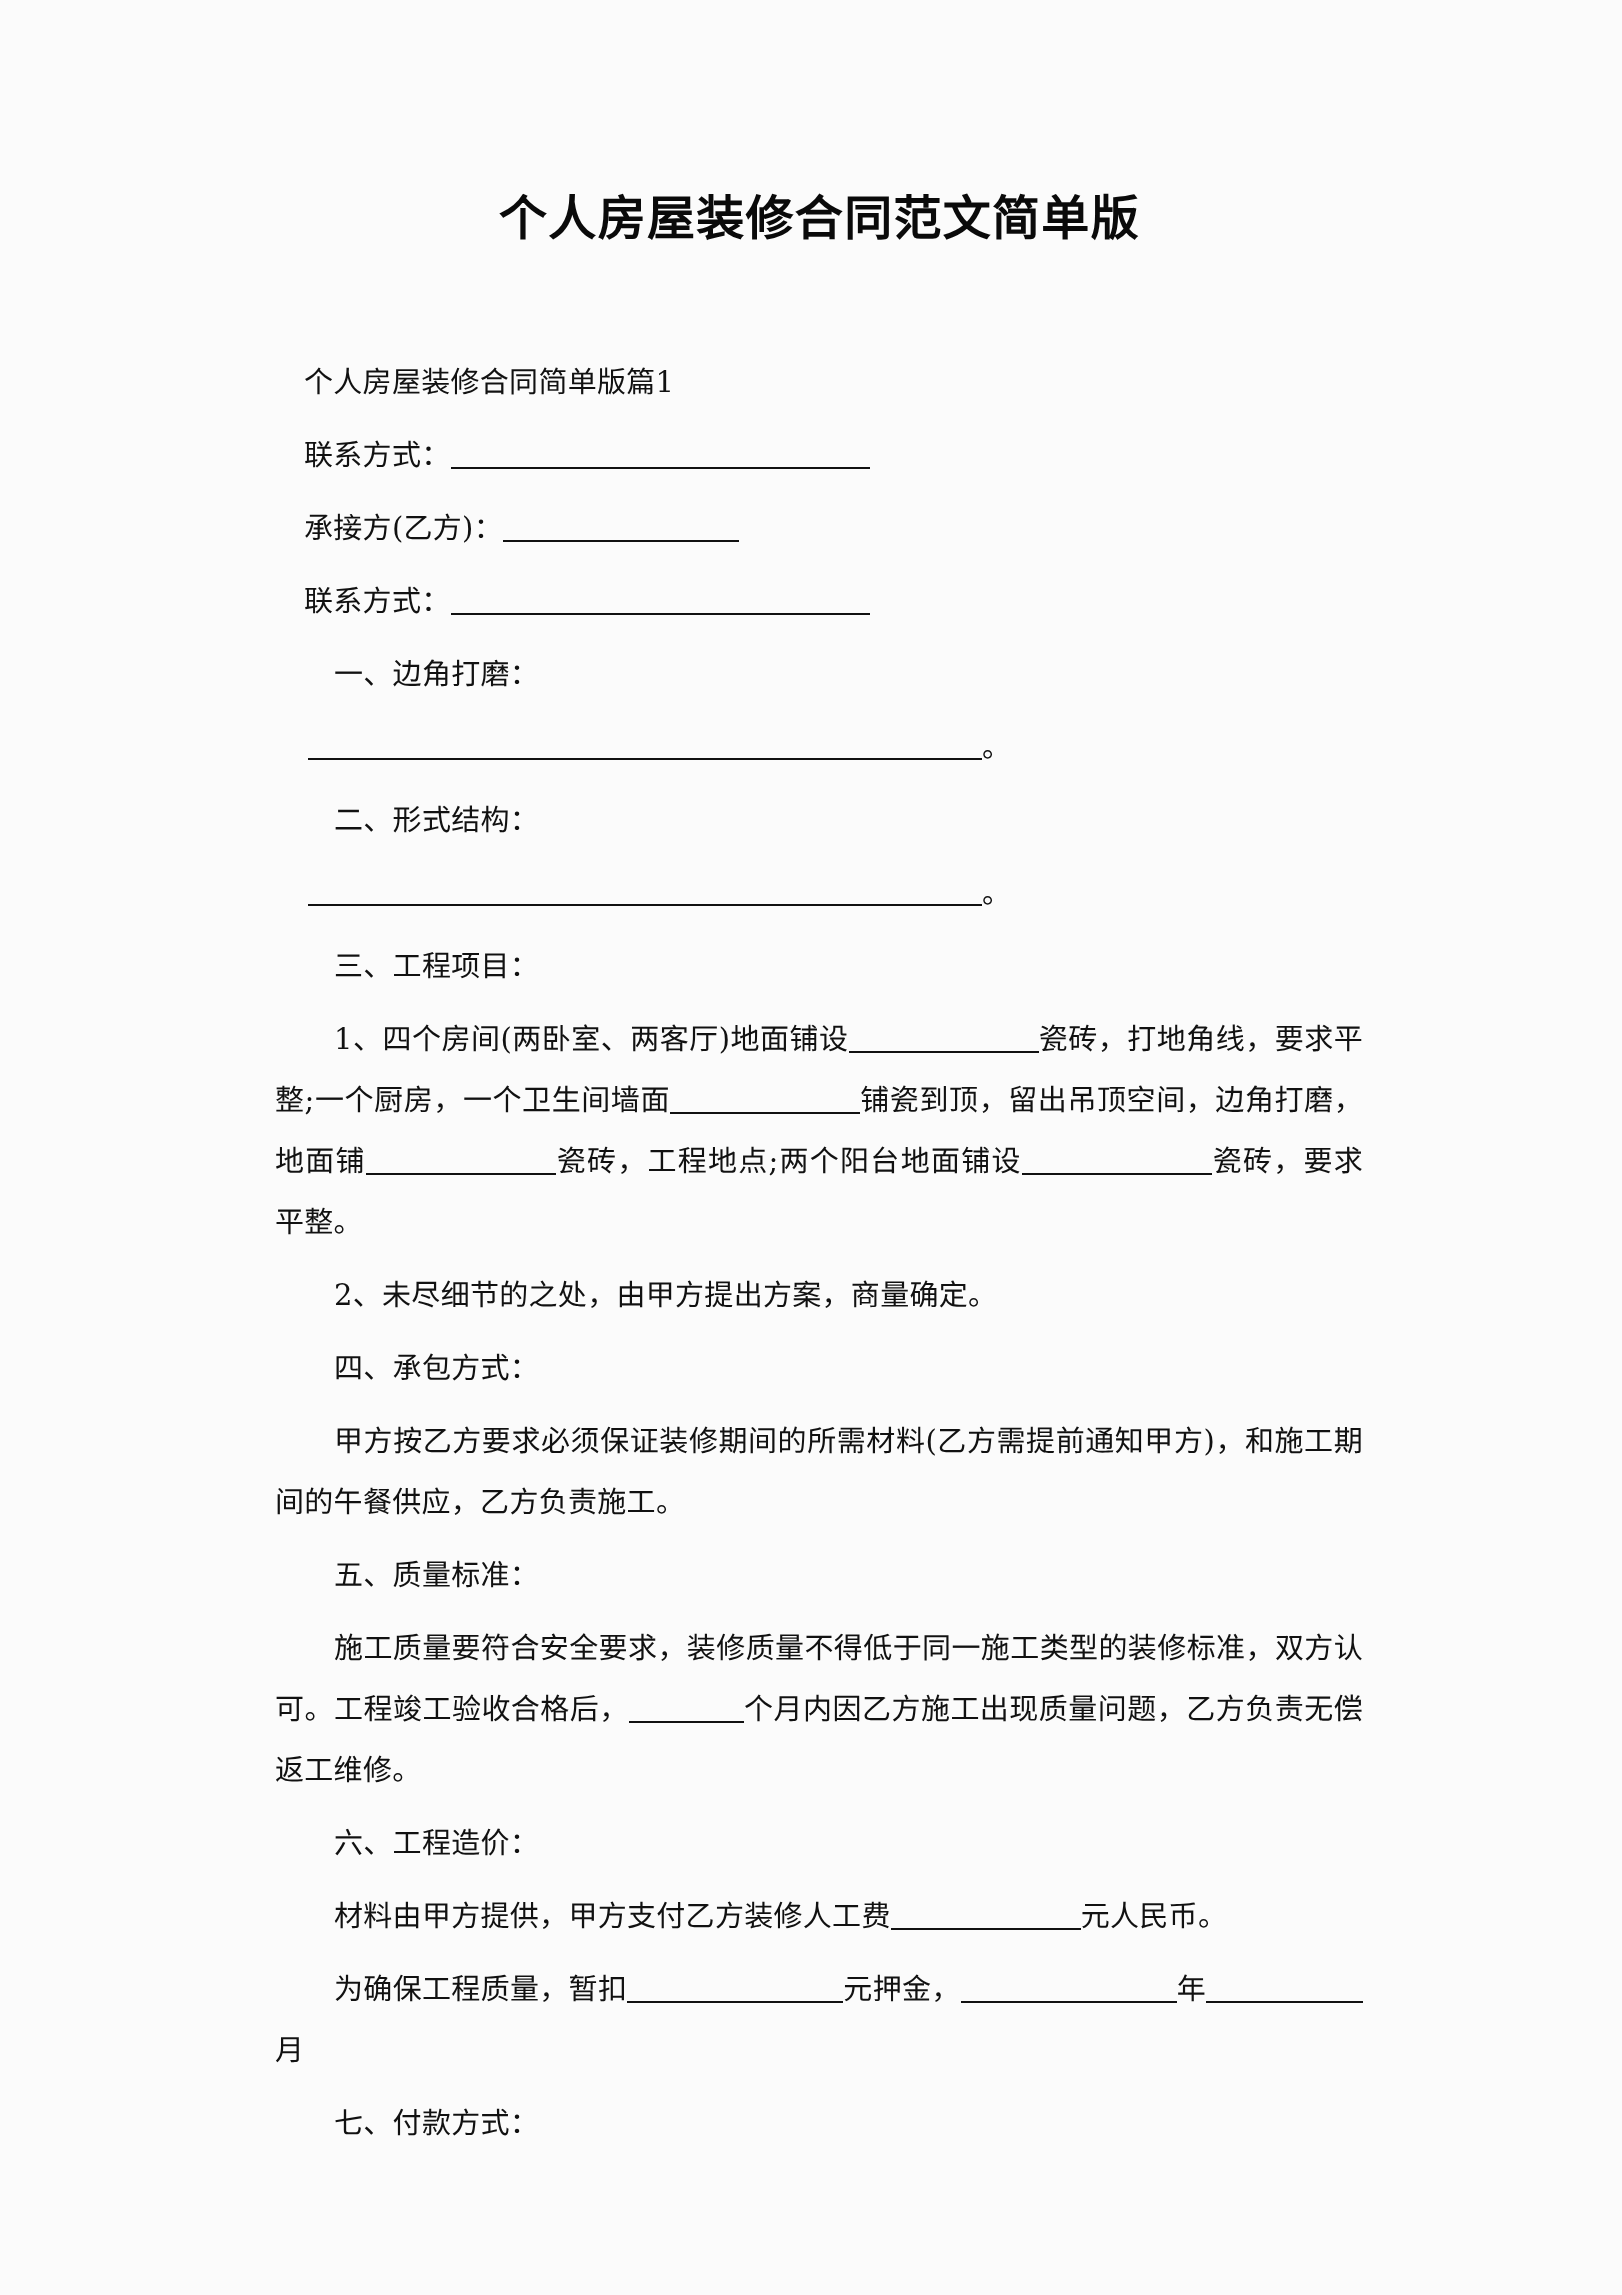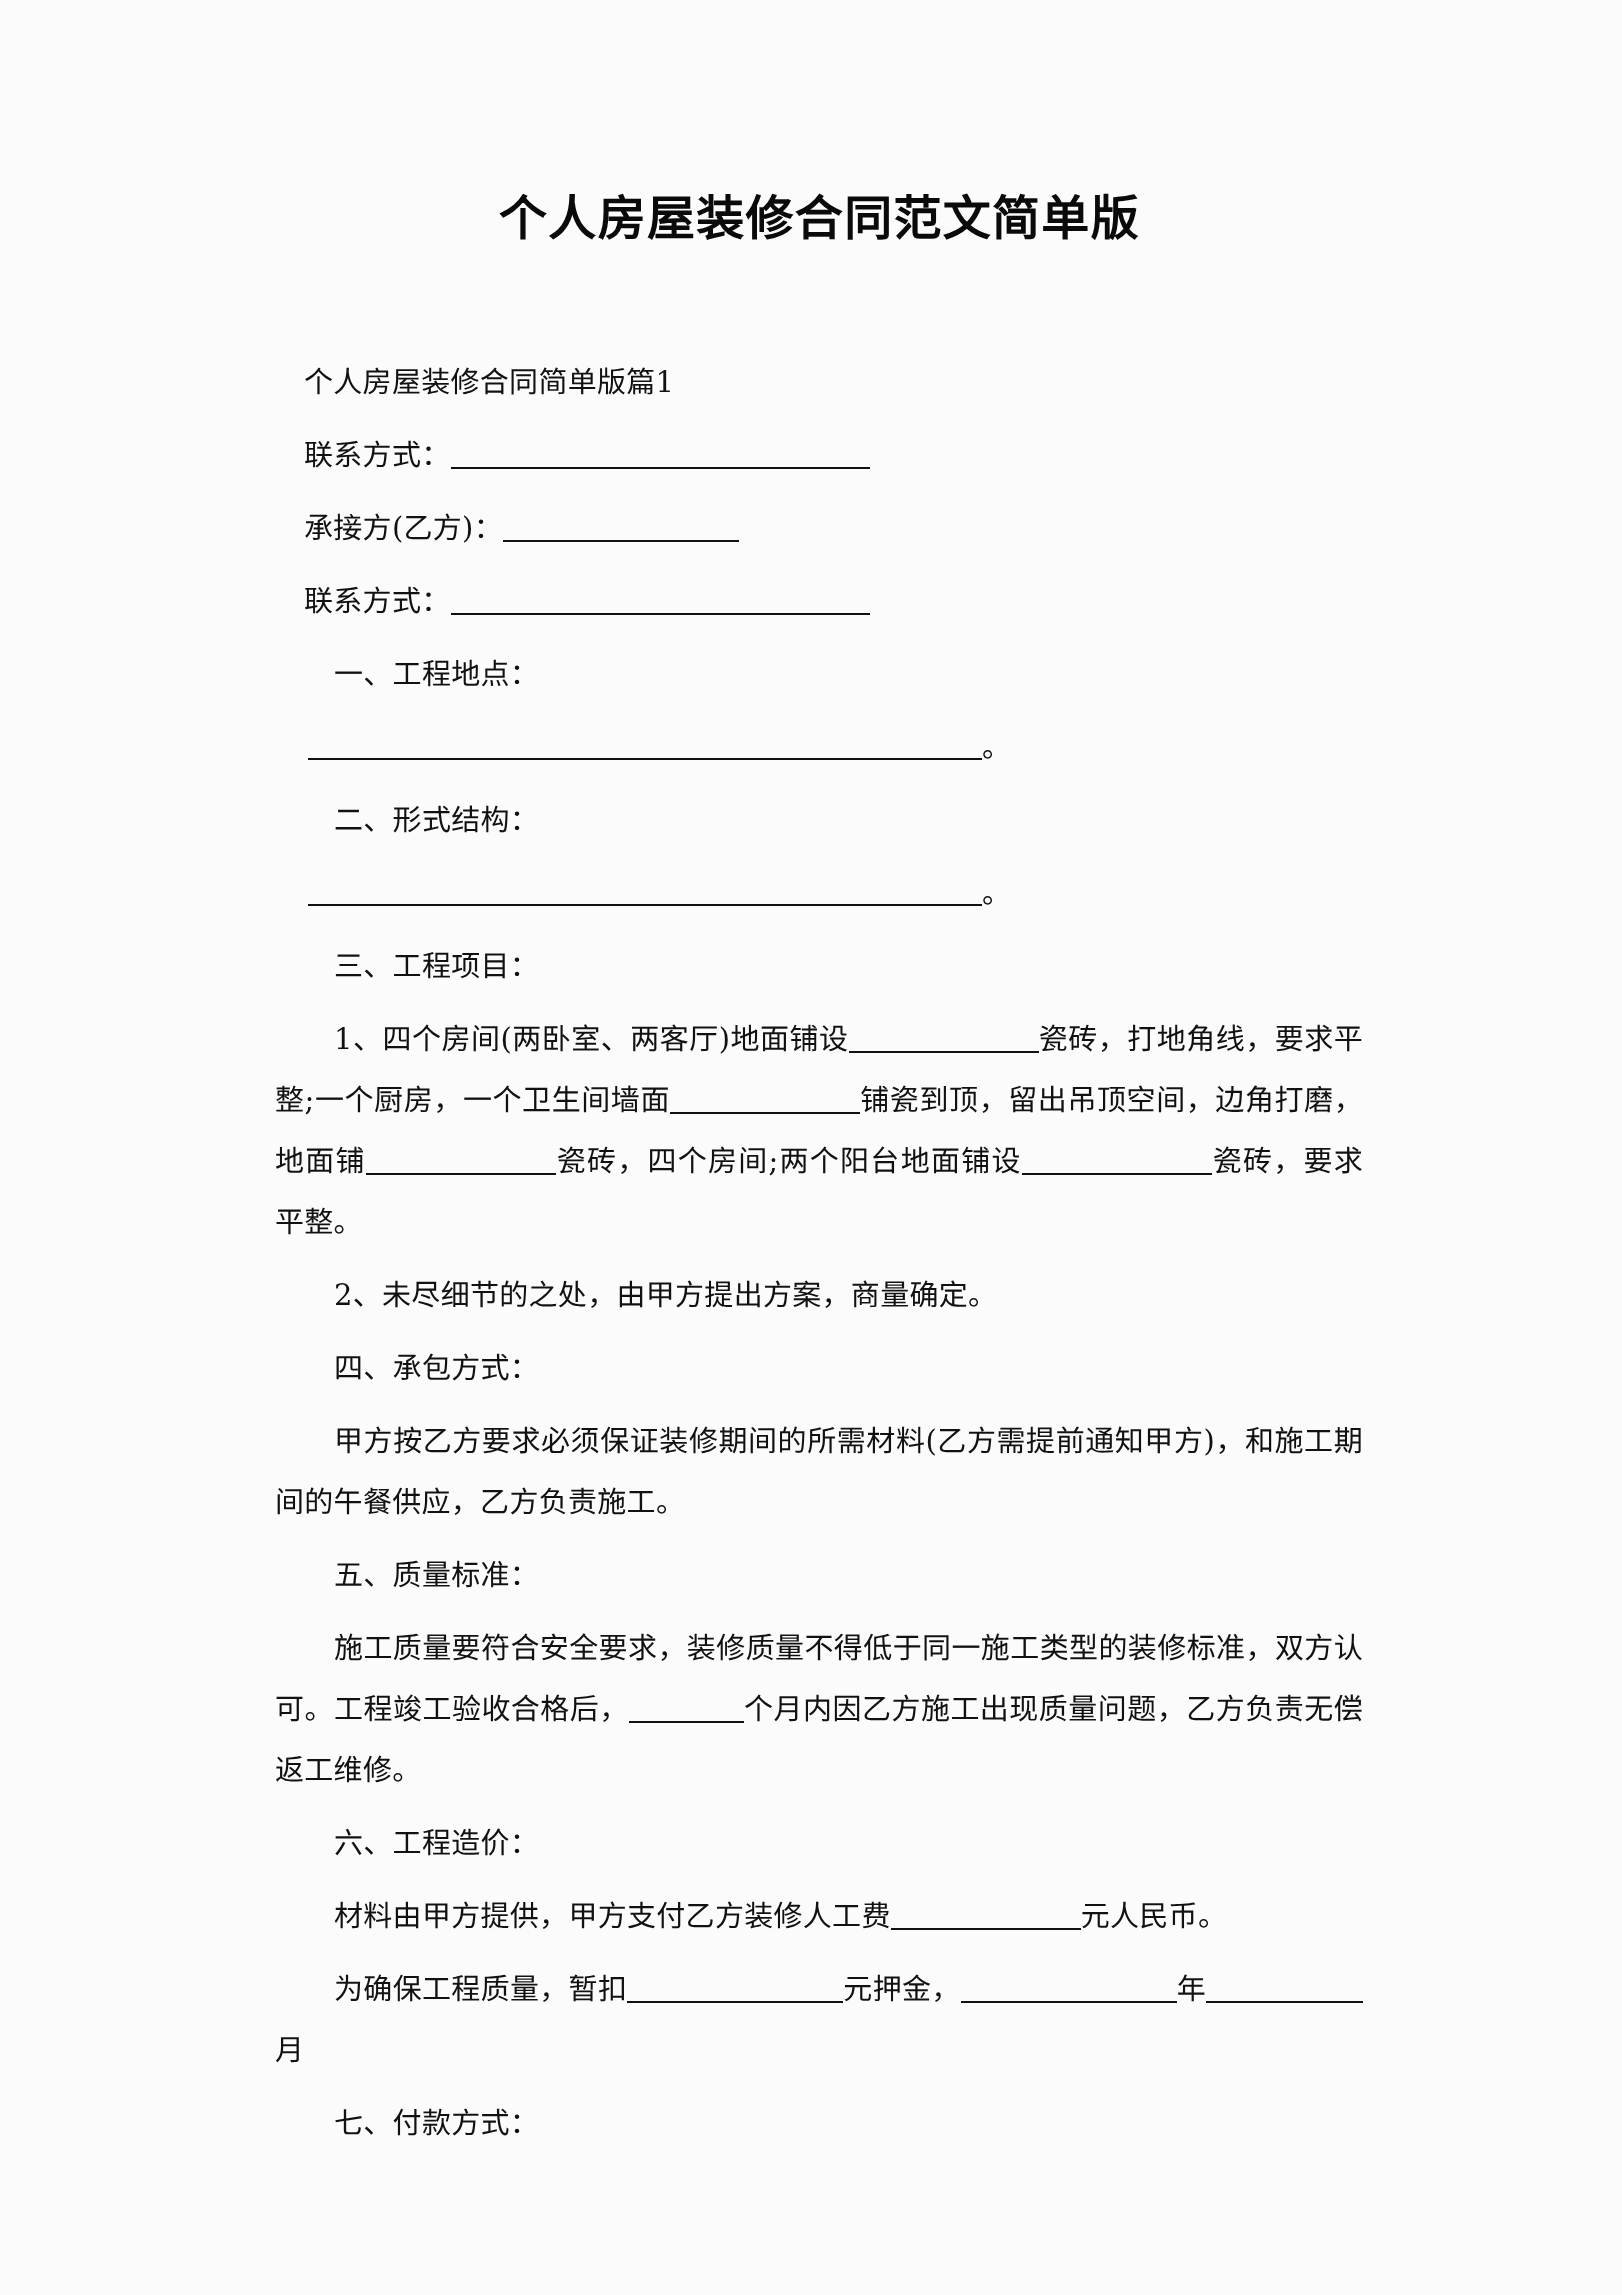--- a/index.html
+++ b/index.html
@@ -117,36 +117,36 @@
 
     <p class="para indent-half">
       <span>承接方(乙方)：</span><span class="fill w-xl"></span>
     </p>
 
     <p class="para indent-half">
       <span>联系方式：</span><span class="fill" style="width:419px"></span>
     </p>
 
 
-    <p class="para indent">一、工程地点：</p>
+    <p class="para indent">一、边角打磨：</p>
 
     <p class="para noindent">
       <span class="rule-line"></span><span class="rule-tail">。</span>
     </p>
 
     <p class="para indent">二、形式结构：</p>
 
     <p class="para noindent">
       <span class="rule-line"></span><span class="rule-tail">。</span>
     </p>
 
     <p class="para indent">三、工程项目：</p>
 
     <p class="para indent">
-      <span>1、四个房间(两卧室、两客厅)地面铺设</span><span class="fill w-lg"></span><span>瓷砖，打地角线，要求平整;一个厨房，一个卫生间墙面</span><span class="fill w-lg"></span><span>铺瓷到顶，留出吊顶空间，边角打磨，地面铺</span><span class="fill w-lg"></span><span>瓷砖，四个房间;两个阳台地面铺设</span><span class="fill w-lg"></span><span>瓷砖，要求平整。</span>
+      <span>1、四个房间(两卧室、两客厅)地面铺设</span><span class="fill w-lg"></span><span>瓷砖，打地角线，要求平整;一个厨房，一个卫生间墙面</span><span class="fill w-lg"></span><span>铺瓷到顶，留出吊顶空间，边角打磨，地面铺</span><span class="fill w-lg"></span><span>瓷砖，工程地点;两个阳台地面铺设</span><span class="fill w-lg"></span><span>瓷砖，要求平整。</span>
     </p>
 
     <p class="para indent">2、未尽细节的之处，由甲方提出方案，商量确定。</p>
 
     <p class="para indent">四、承包方式：</p>
 
     <p class="para indent">甲方按乙方要求必须保证装修期间的所需材料(乙方需提前通知甲方)，和施工期间的午餐供应，乙方负责施工。</p>
 
     <p class="para indent">五、质量标准：</p>
 

